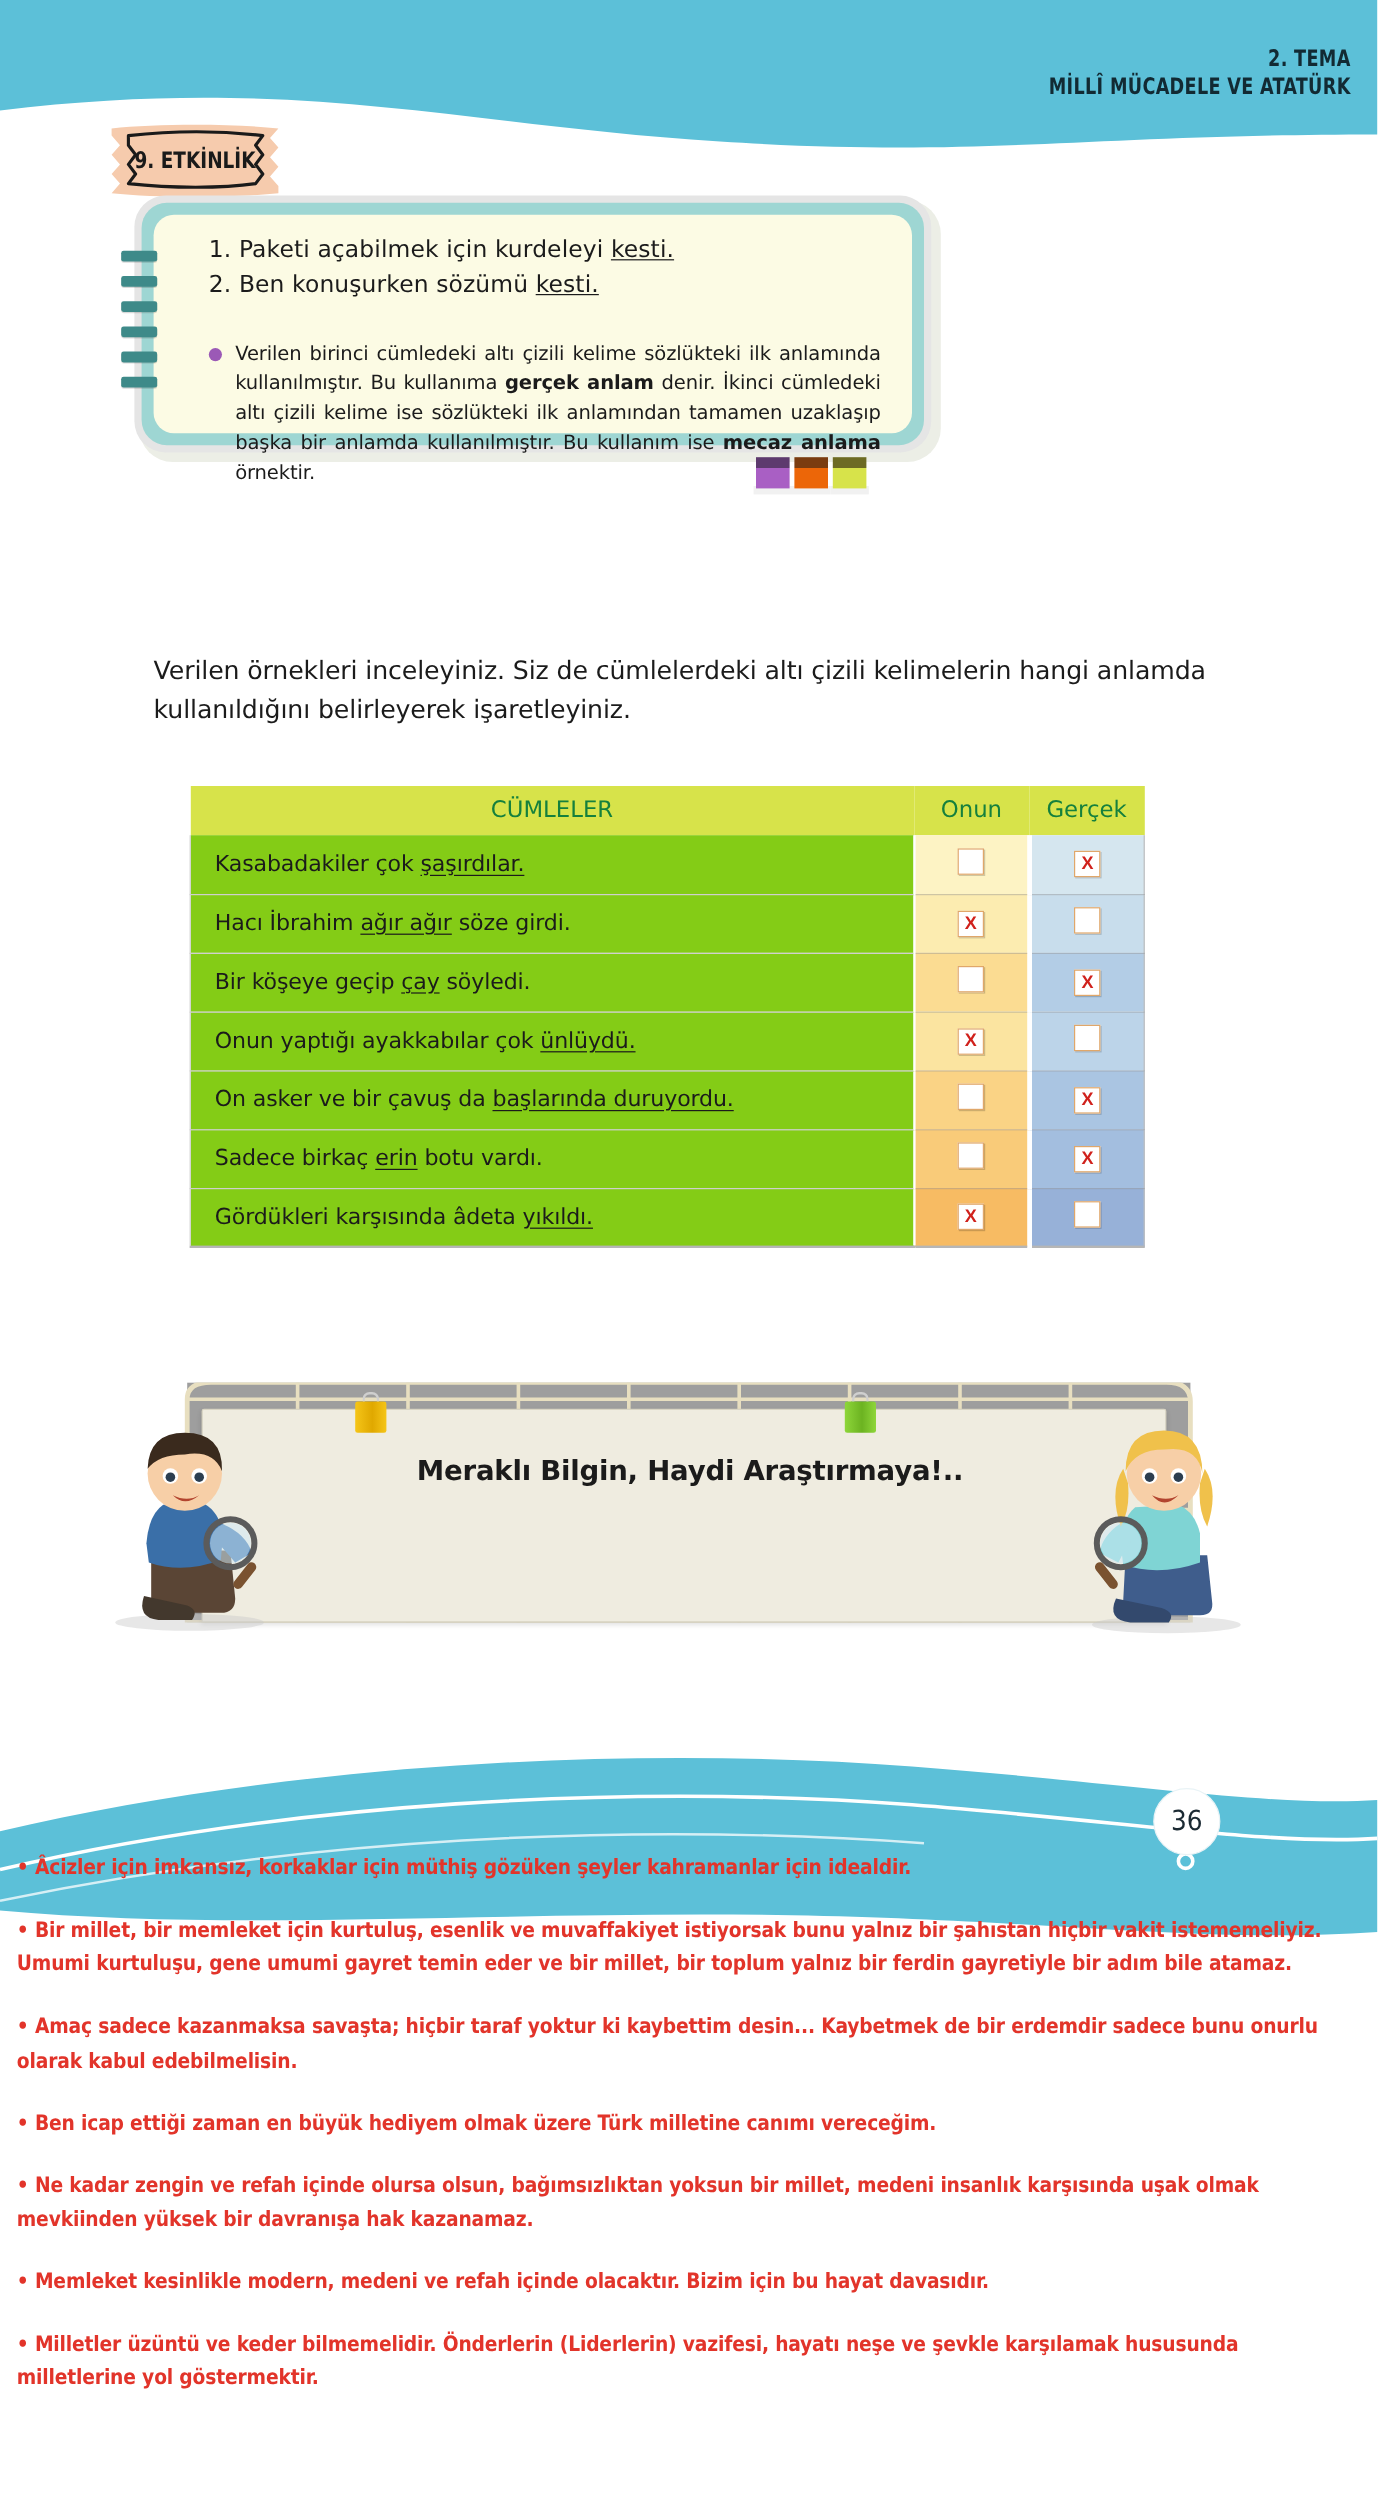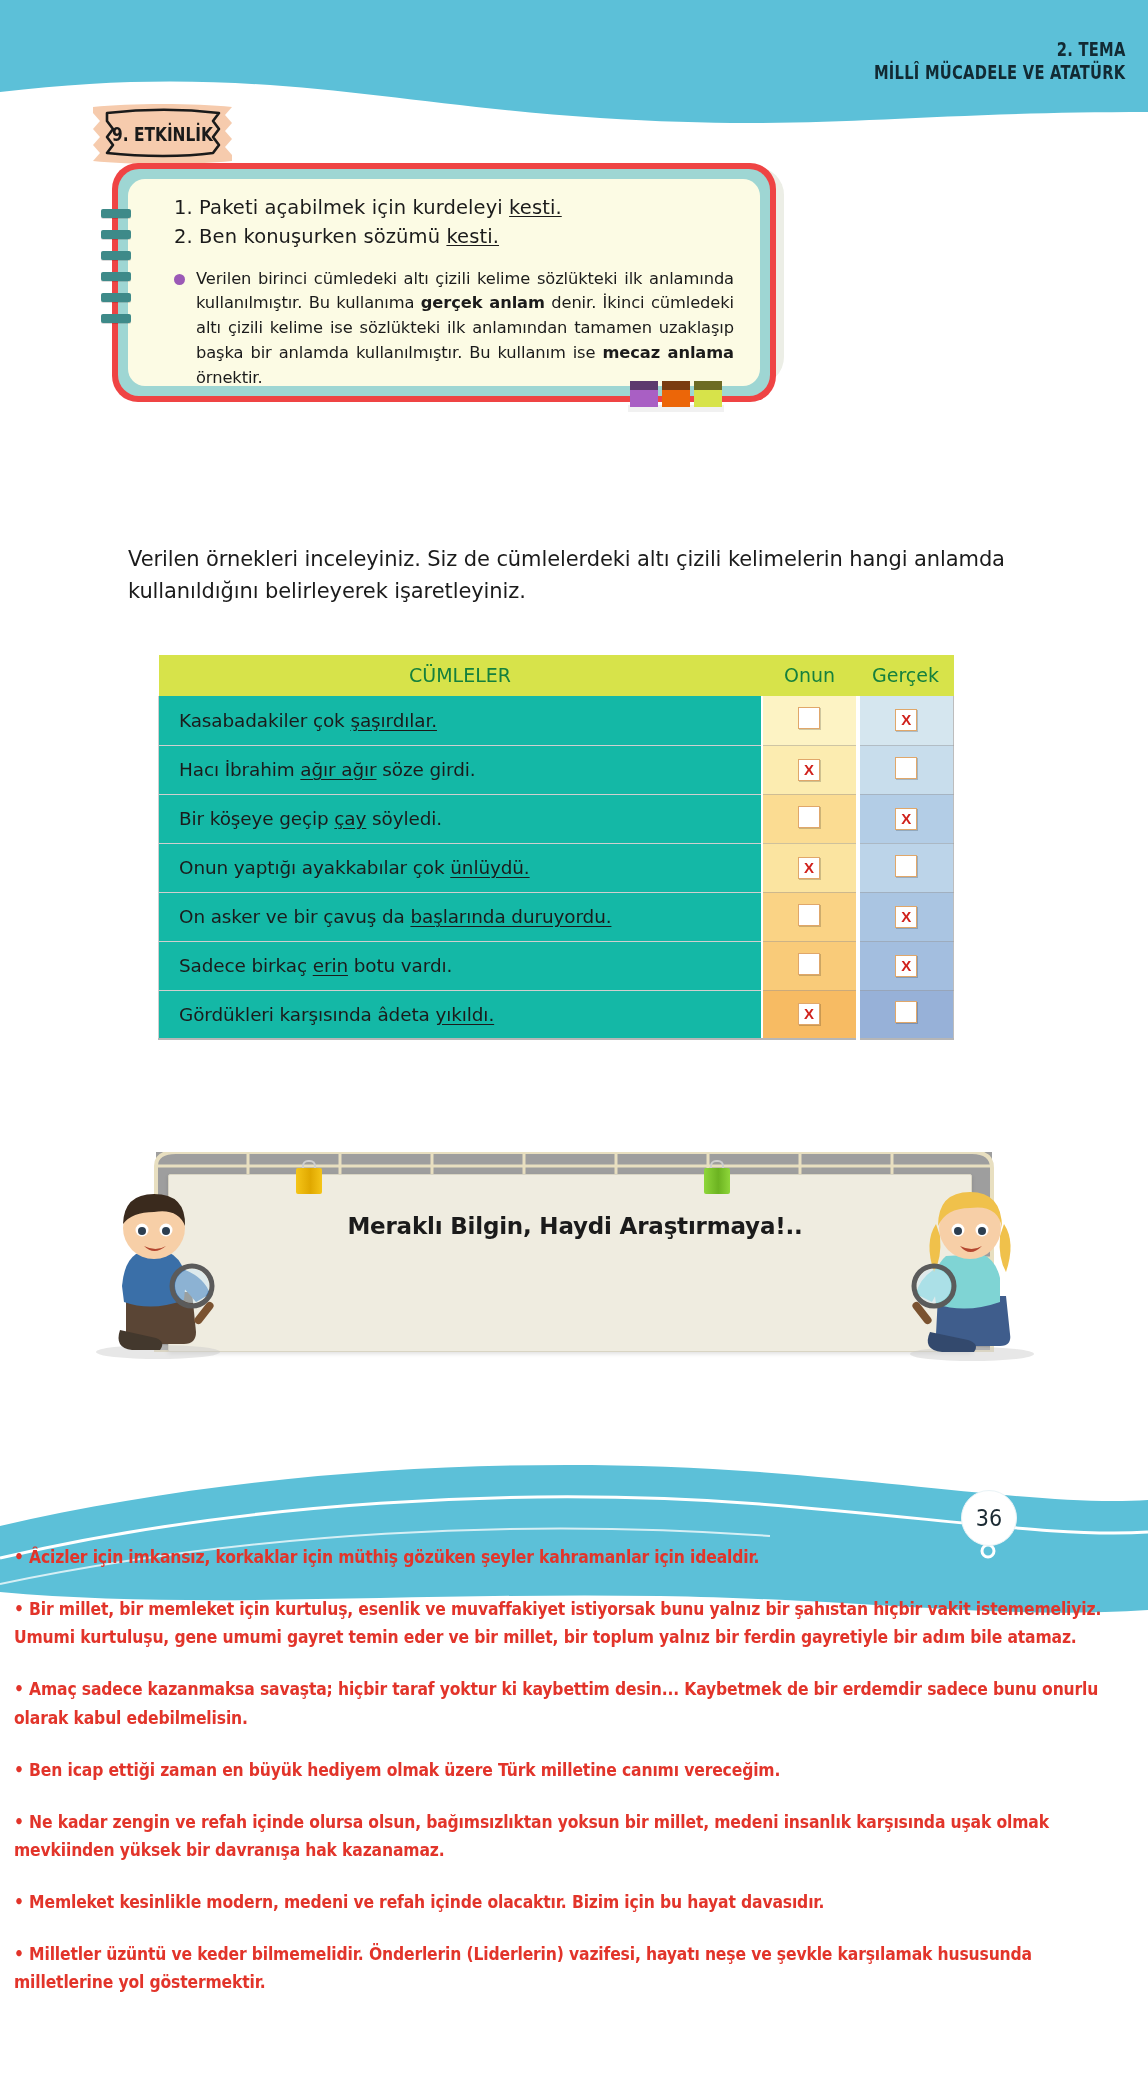--- a/index.html
+++ b/index.html
@@ -37,22 +37,22 @@
 
   
   .note-card {
     position:absolute; left:112px; top:163px; width:672px; height:222px;
   }
   .note-shadow {
     position:absolute; left:4px; top:4px; width:668px; height:218px;
     background:#eceee6; border-radius:28px;
   }
   .note-outer {
-    position:absolute; left:0; top:0; width:664px; height:239px;
-    background:#ef4444; border-radius:26px;
+    position:absolute; left:0; top:0; width:664px; height:214px;
+    background:#e5e5e5; border-radius:26px;
   }
   .note-mid {
     position:absolute; left:6px; top:6px; right:6px; bottom:6px;
     background:#9ed6d3; border-radius:21px;
   }
   .note-inner {
     position:absolute; left:10px; top:10px; right:10px; bottom:10px;
     background:#fcfbe4; border-radius:17px;
     padding:14px 26px 10px 46px;
   }
@@ -63,21 +63,21 @@
   }
 
   .ex-line {
     font-size:19.5px; color:#1b1b1b; line-height:1.5;
     font-family:"DejaVu Sans","Liberation Sans", sans-serif;
     letter-spacing:.1px;
   }
   .ex-line u { text-decoration:underline; text-underline-offset:2px; }
 
   .bullet-par {
-    margin-top:15px; position:relative; padding-left:22px;
+    margin-top:31px; position:relative; padding-left:22px;
     font-size:16.3px; line-height:1.52; color:#1b1b1b; text-align:justify;
     font-family:"DejaVu Sans","Liberation Sans", sans-serif;
     letter-spacing:-.1px;
   }
   .bullet-par .dot {
     position:absolute; left:0; top:7px; width:11px; height:11px;
     border-radius:50%; background:#9b59b6;
   }
   .bullet-par b { font-weight:700; }
 
@@ -102,21 +102,21 @@
   table.mt th {
     background:#d7e34a; color:#15803d; font-weight:400;
     font-size:19px; padding:9px 0 10px; text-align:center;
     font-family:"DejaVu Sans","Liberation Sans", sans-serif;
   }
   table.mt th.c-sent { }
   table.mt th.c-m, table.mt th.c-g { width:96px; }
   table.mt td { height:49px; vertical-align:middle; }
   td.sent {
     padding-left:20px; font-size:18.4px; color:#1b1b1b;
-    border-bottom:1px solid #cfcfcf; background:#14b8a6;
+    border-bottom:1px solid #cfcfcf; background:#84cc16;
     border-left:1px solid #cfcfcf;
     font-family:"DejaVu Sans","Liberation Sans", sans-serif;
     letter-spacing:-.1px;
   }
   td.sent u { text-decoration:underline; text-underline-offset:3px; }
   td.chk { text-align:center; border-bottom:1px solid rgba(150,150,150,.45); }
   td.chk.m { border-left:2px solid #ffffff; }
   td.chk.g { border-left:4px solid #ffffff; border-right:1px solid #bdbdbd; }
   .box {
     display:inline-block; width:22px; height:22px; background:#fff;

